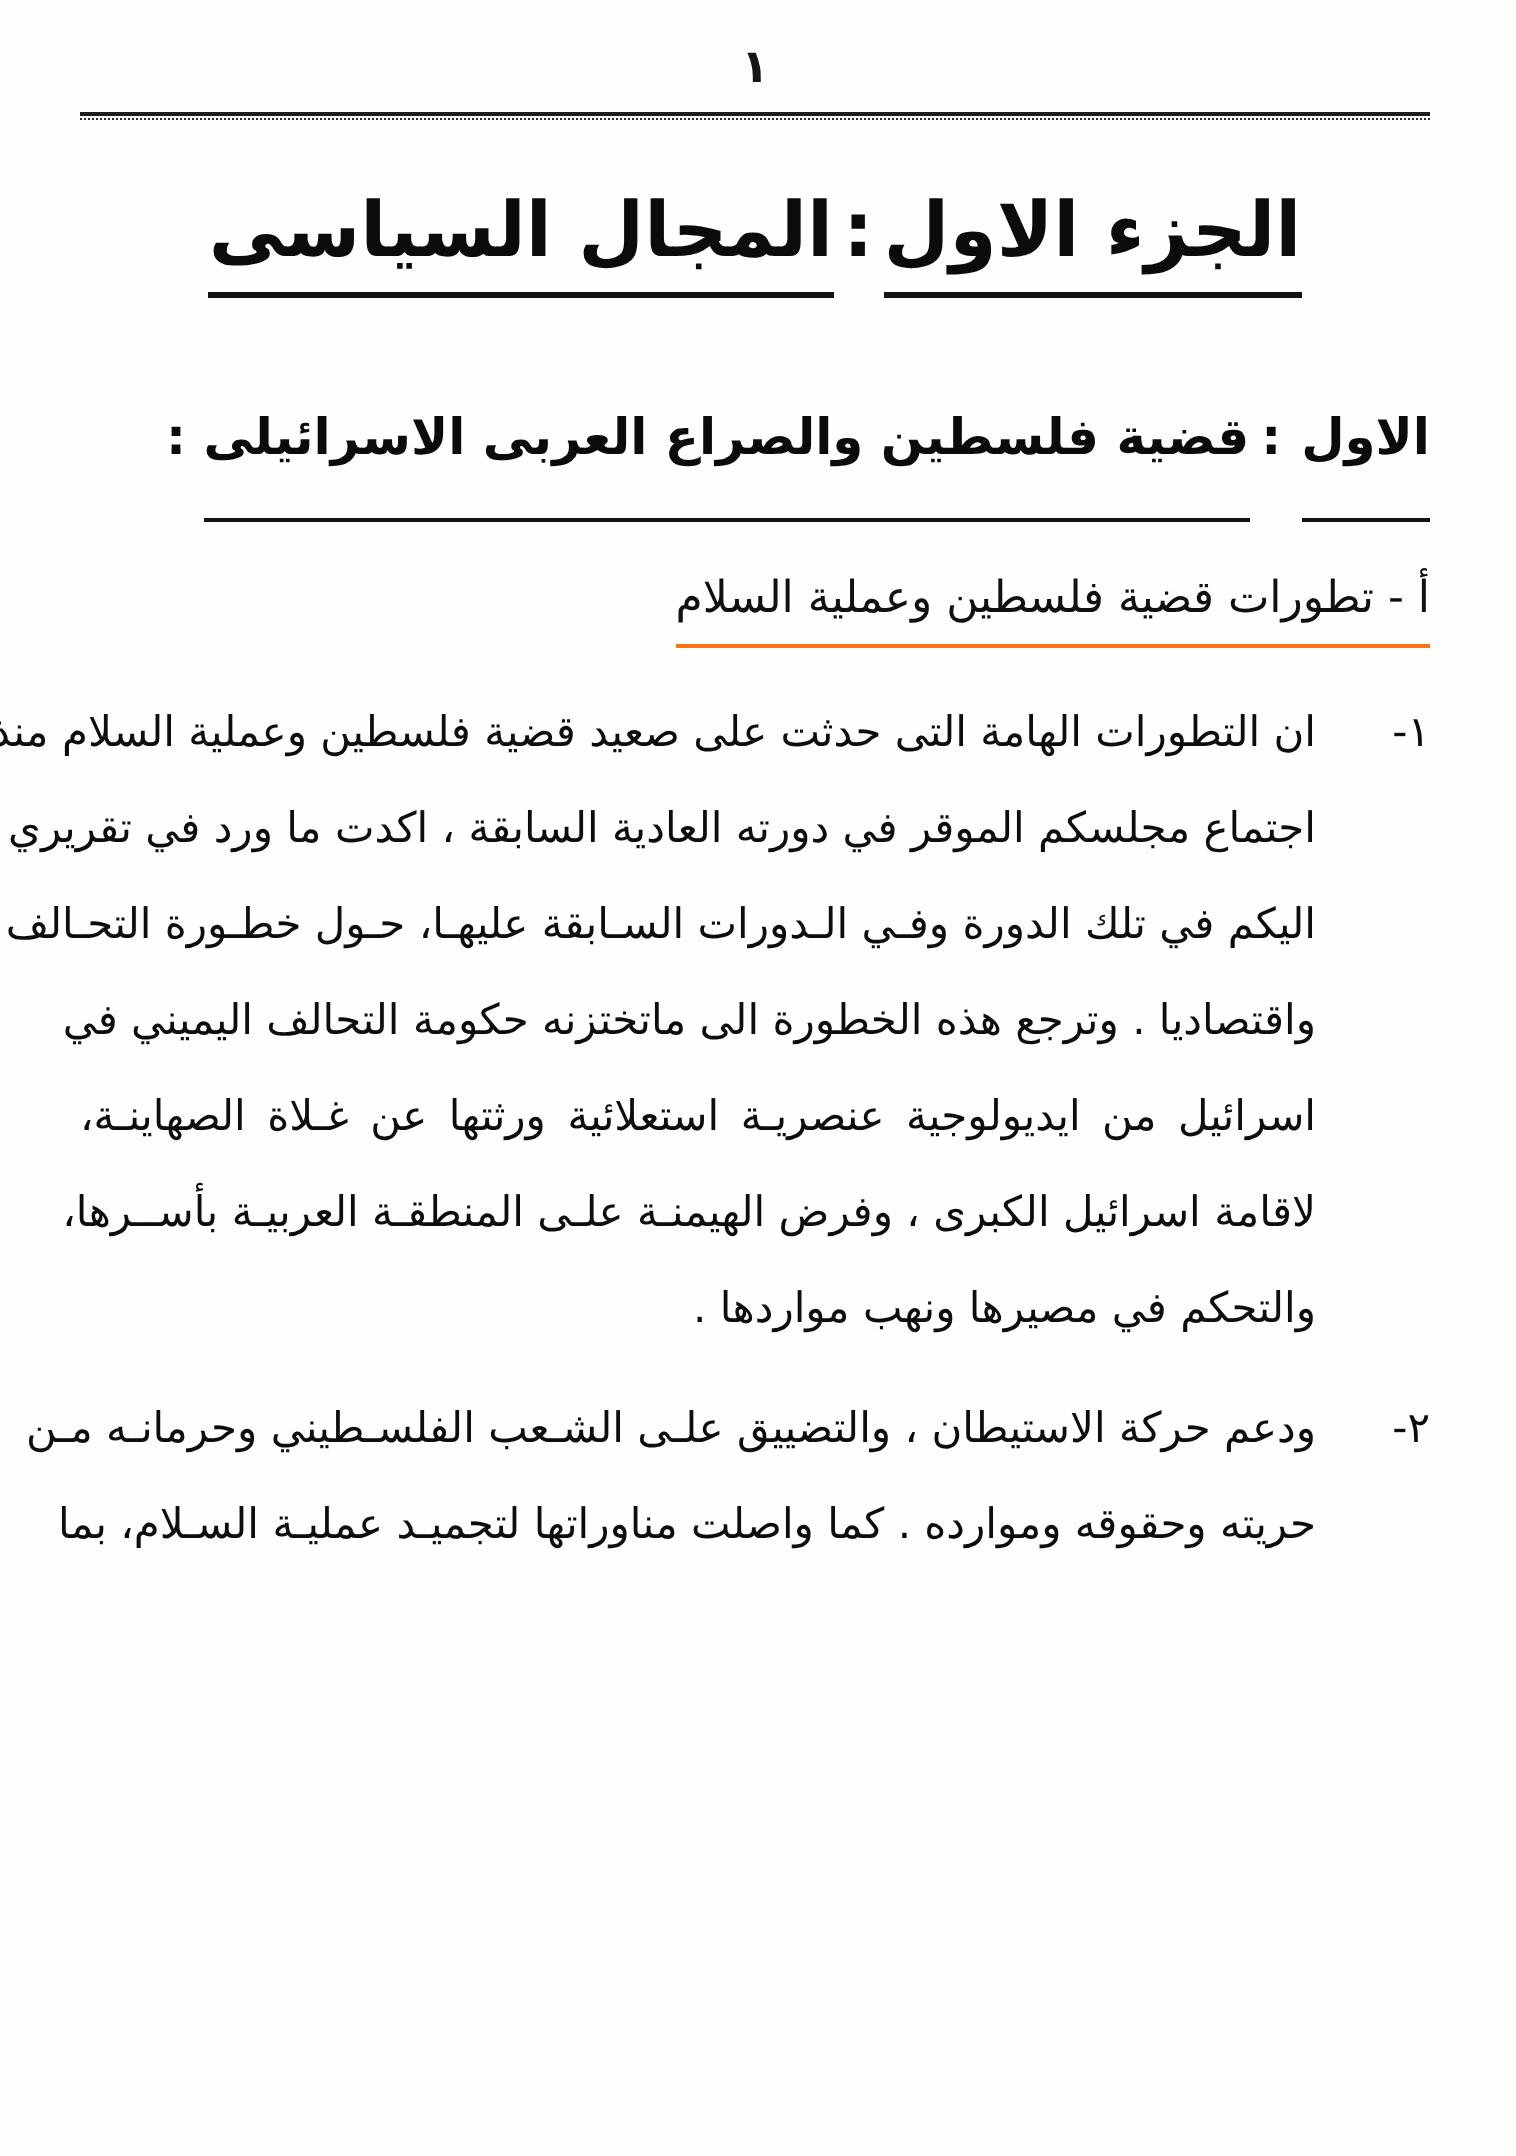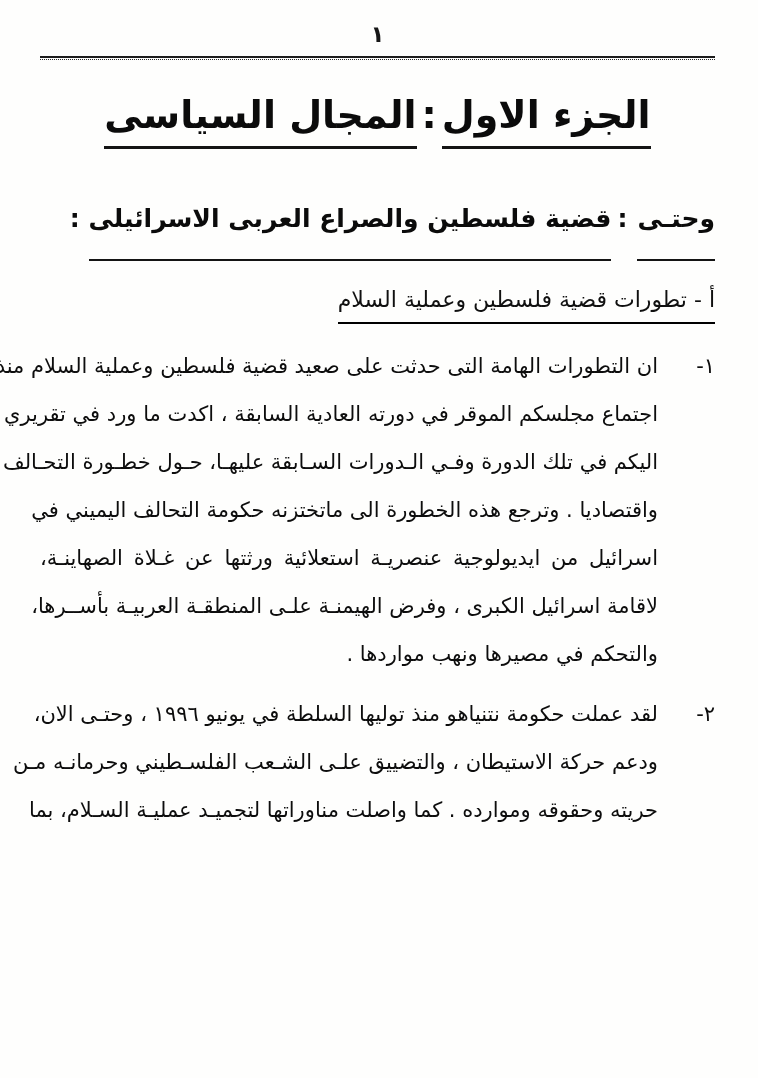--- a/index.html
+++ b/index.html
@@ -73,21 +73,21 @@
   }
   .sub-heading {
     margin-top: 58px;
     text-align: right;
     font-size: 22px;
     line-height: 1;
     font-weight: normal;
     color: #101010;
   }
   .sub-heading .u {
-    border-bottom: 2px solid #000000;
+    border-bottom: 2px solid #f97316;
     padding-bottom: 10px;
   }
   .para {
     display: flex;
     font-size: 21px;
     color: #0d0d0d;
   }
   .para-1 { margin-top: 32px; }
   .para-2 { margin-top: 12px; }
   .para .marker {
@@ -120,21 +120,21 @@
 
     <div class="page-number">١</div>
 
     <div class="top-rule"></div>
 
     <div class="page-title">
       <span class="u">الجزء الاول</span><span class="sep">:</span><span class="u">المجال السياسى</span>
     </div>
 
     <div class="section-heading">
-      <span class="u">وحتـى</span><span class="sep">:</span><span class="u">قضية فلسطين والصراع العربى الاسرائيلى</span>&nbsp;<span>:</span>
+      <span class="u">الاول</span><span class="sep">:</span><span class="u">قضية فلسطين والصراع العربى الاسرائيلى</span>&nbsp;<span>:</span>
     </div>
 
     <div class="sub-heading">
       <span class="u">أ - تطورات قضية فلسطين وعملية السلام</span>
     </div>
 
     <div class="para para-1">
       <div class="marker">١-</div>
       <div class="lines">
         <div class="line">ان التطورات الهامة التى حدثت على صعيد قضية فلسطين وعملية السلام منذ</div>
@@ -143,20 +143,19 @@
         <div class="line">واقتصاديا . وترجع هذه الخطورة الى ماتختزنه حكومة التحالف اليميني في</div>
         <div class="line">اسرائيل من ايديولوجية عنصريـة استعلائية ورثتها عن غـلاة الصهاينـة،</div>
         <div class="line">لاقامة اسرائيل الكبرى ، وفرض الهيمنـة علـى المنطقـة العربيـة بأســرها،</div>
         <div class="line align-start">والتحكم في مصيرها ونهب مواردها .</div>
       </div>
     </div>
 
     <div class="para para-2">
       <div class="marker">٢-</div>
       <div class="lines">
-        <div class="line">لقد عملت حكومة نتنياهو منذ توليها السلطة في يونيو ١٩٩٦ ، وحتـى الان،</div>
         <div class="line">ودعم حركة الاستيطان ، والتضييق علـى الشـعب الفلسـطيني وحرمانـه مـن</div>
         <div class="line">حريته وحقوقه وموارده . كما واصلت مناوراتها لتجميـد عمليـة السـلام، بما</div>
       </div>
     </div>
 
   </div>
 </div>
 
 </body></html>

